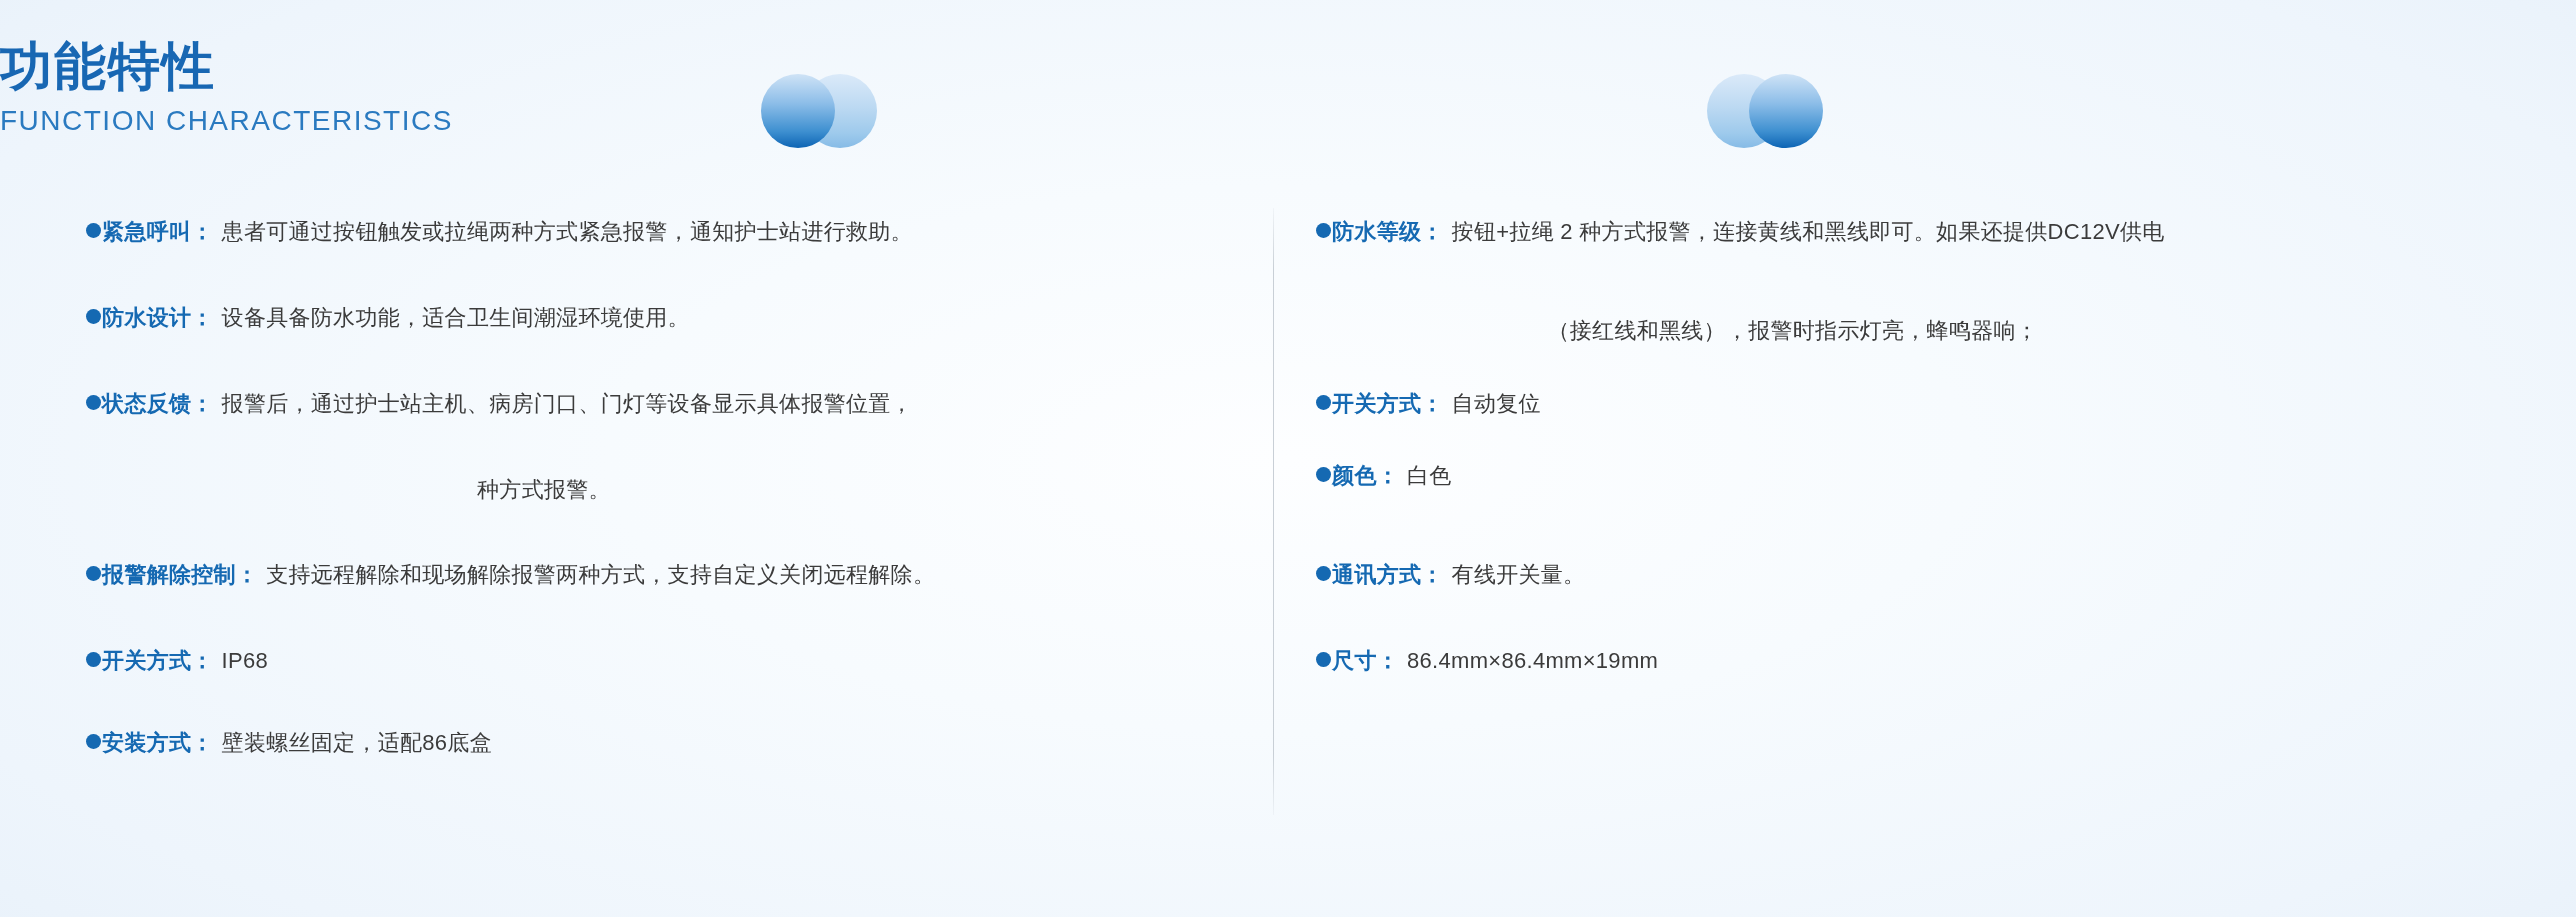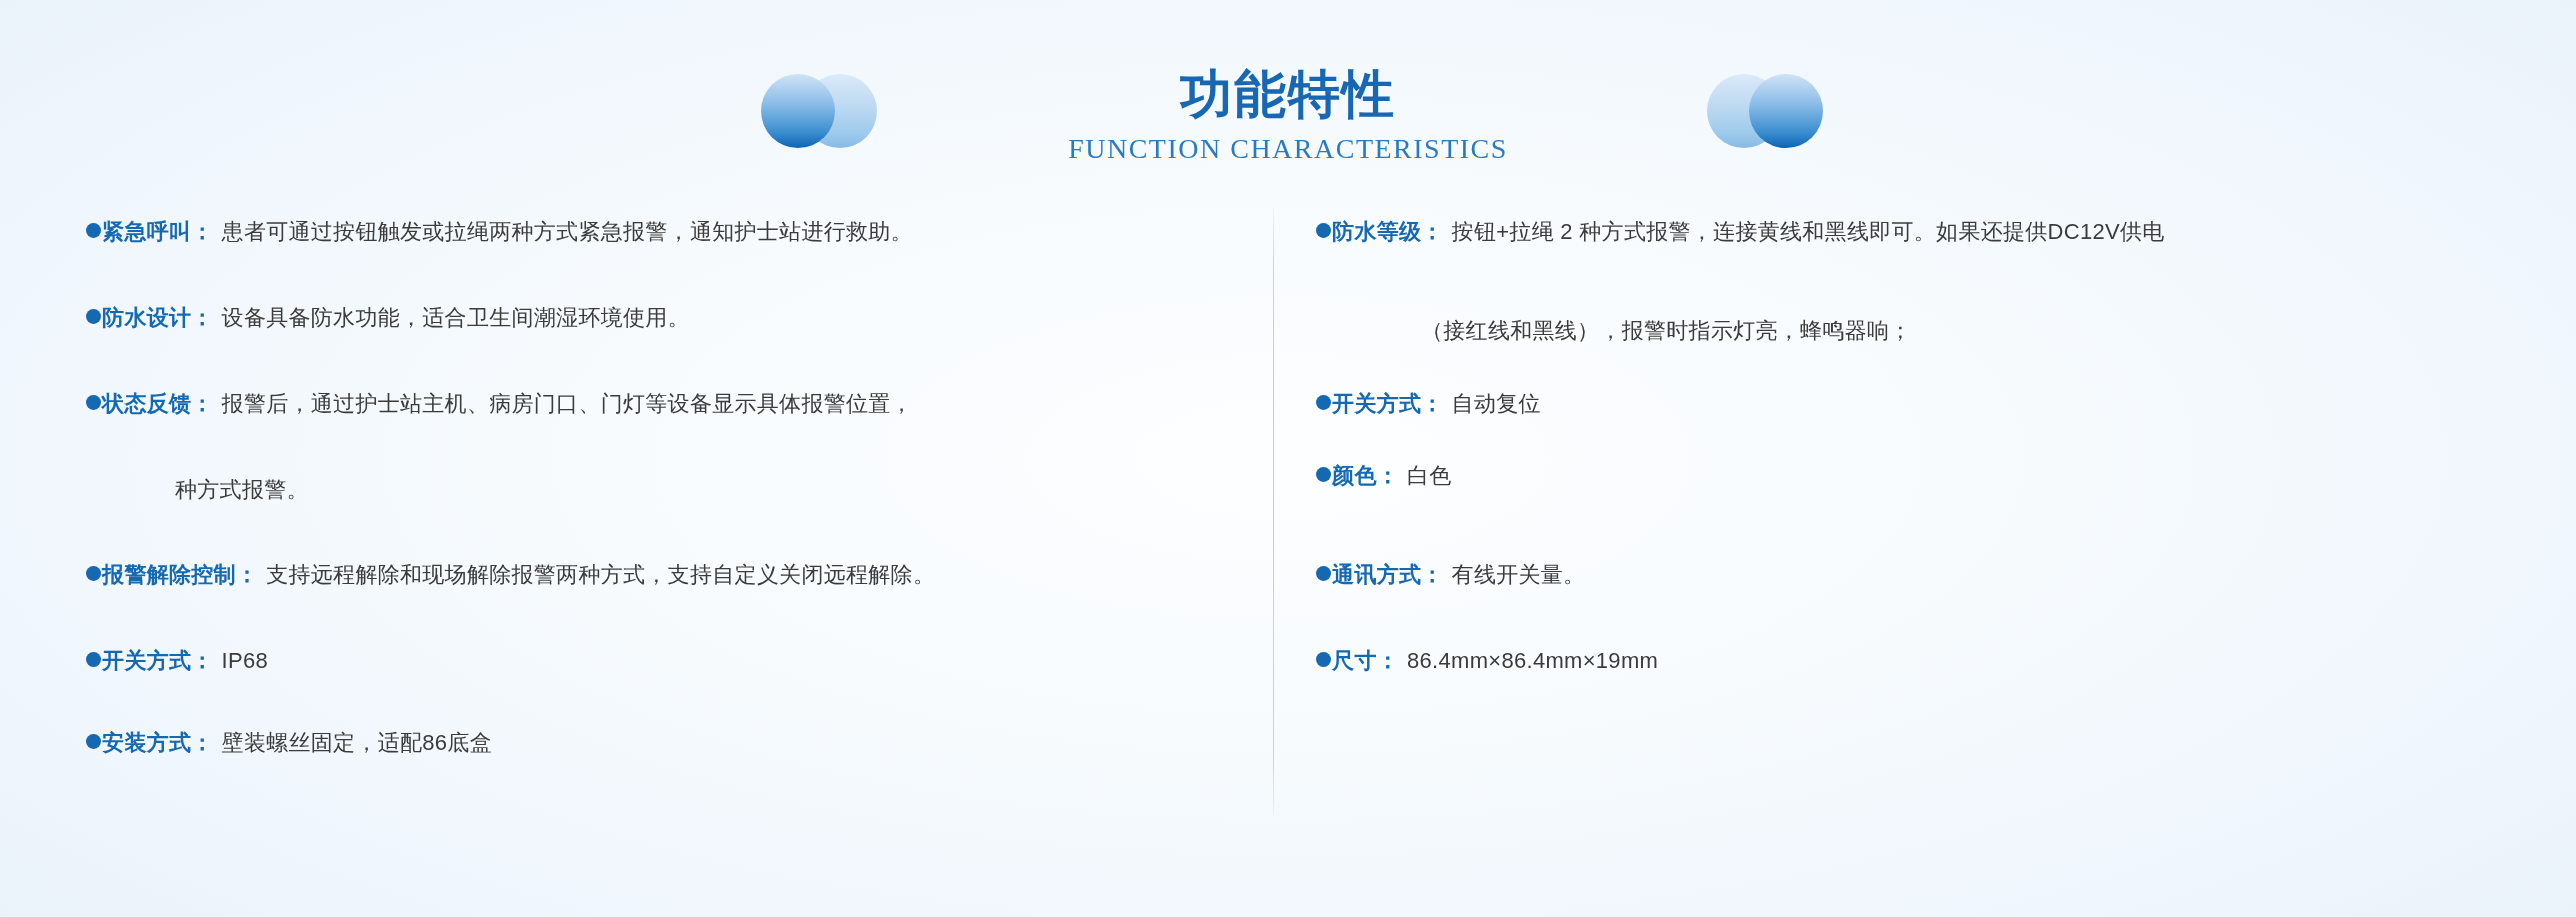--- a/index.html
+++ b/index.html
@@ -35,42 +35,42 @@
     position: absolute;
     left: 0;
     top: 0;
     width: 2576px;
     height: 201px;
   }
 
   .title-block {
     position: absolute;
     left: 0;
-    top: 68px;
-    width: 2576px;
-    text-align: center;
+    top: 40px;
+    width: 2576px;
+    text-align: left;
   }
 
   .main-title {
     font-size: 52px;
     font-weight: bold;
     color: #1867b3;
     letter-spacing: 2px;
     line-height: 1.0;
     font-family: "Liberation Sans", "DejaVu Sans", sans-serif;
   }
 
   .sub-title {
     margin-top: 14.8px;
     font-size: 28px;
     font-weight: normal;
     color: #2a7ac0;
     letter-spacing: 1.5px;
     line-height: 1.0;
-    font-family: Liberation Serif, serif;
+    font-family: Liberation Sans, sans-serif;
   }
 
   
   .deco {
     position: absolute;
     width: 141px;
     height: 81px;
   }
   .deco-left  { left: 761px; top: 74px; }
   .deco-right { left: 1707px; top: 74px; }
@@ -122,20 +122,21 @@
     left: 0;
     display: block;
     white-space: nowrap;
   }
 
   .line {
     display: block;
     white-space: nowrap;
     line-height: 1.0;
     height: 40px;
+    text-align: center;
   }
 
   .bullet {
     display: inline-block;
     width: 14.8px;
     height: 14.8px;
     border-radius: 50%;
     background: #1569b2;
     vertical-align: 1.3px;
     margin-right: 1.3px;

